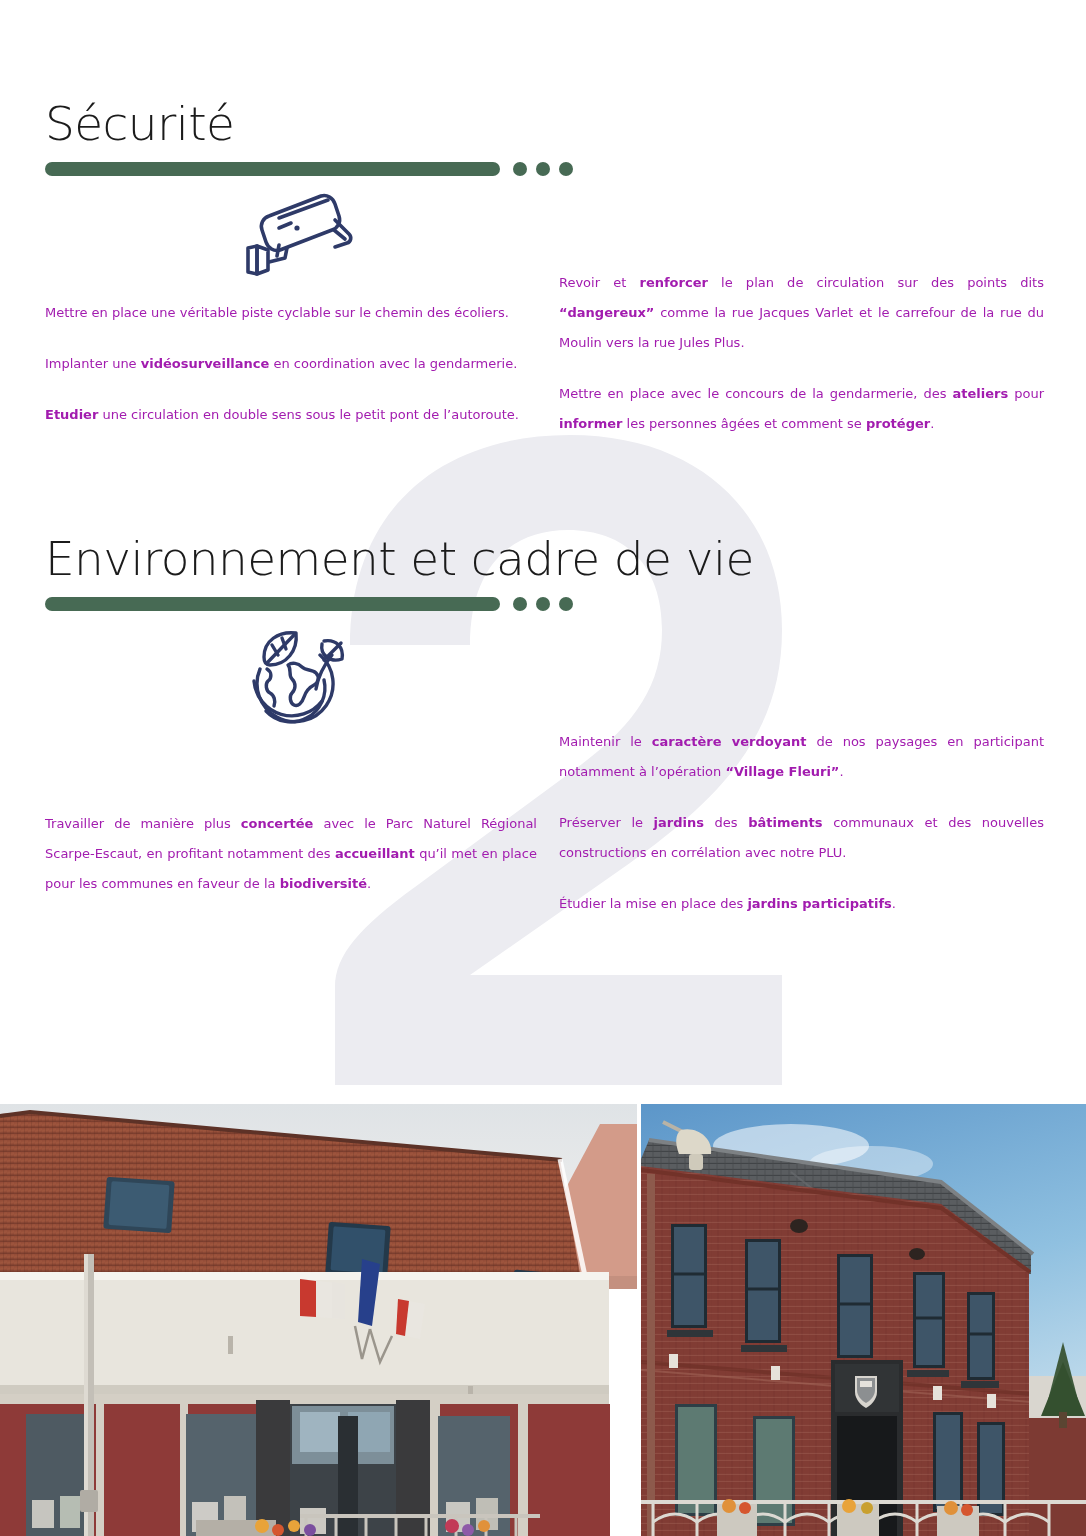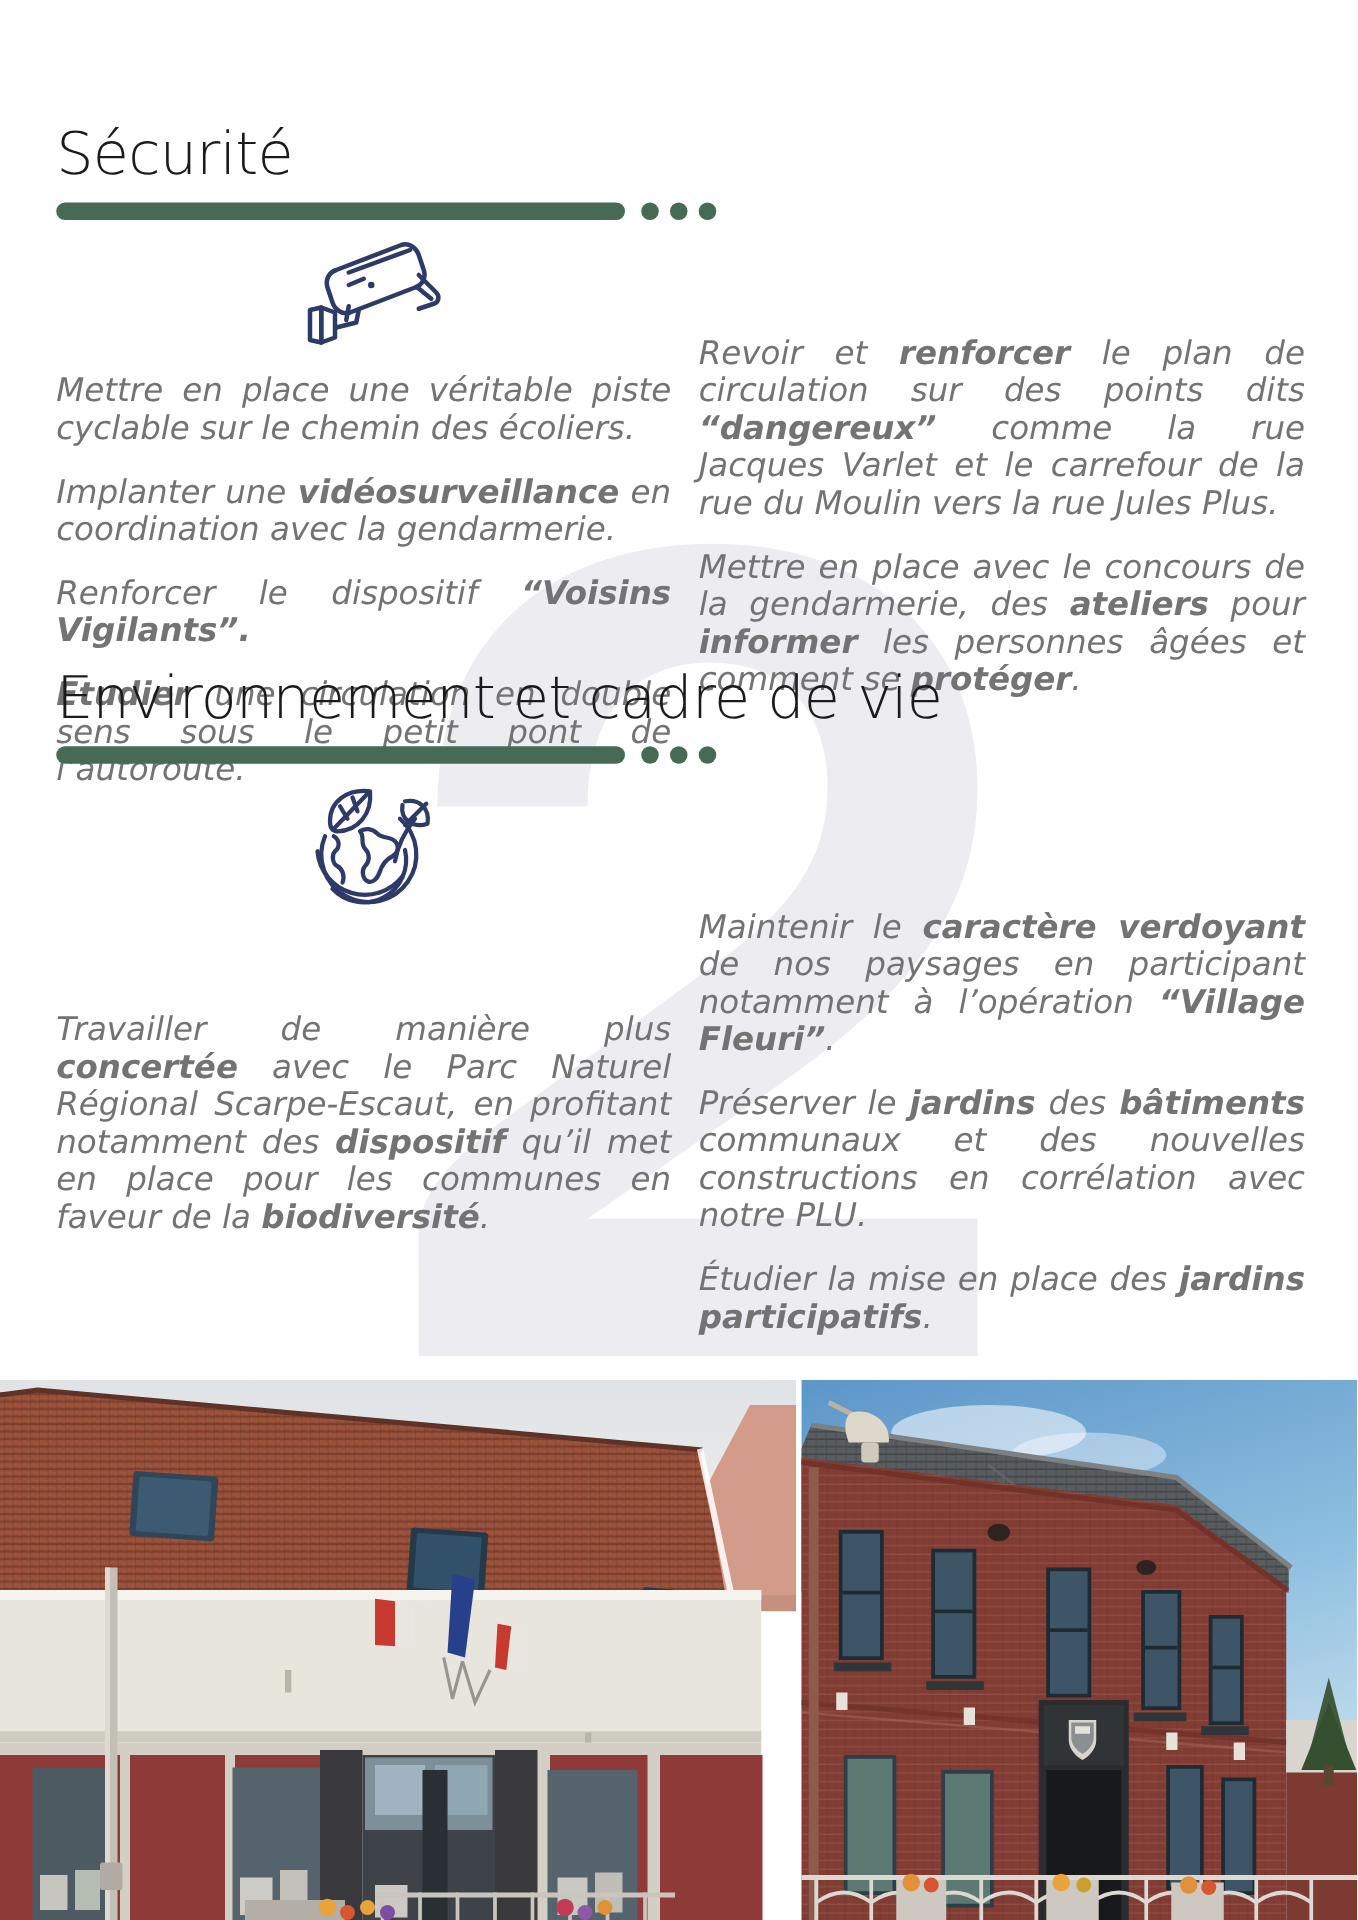--- a/index.html
+++ b/index.html
@@ -96,26 +96,25 @@
     display: flex;
     gap: 22px;
   }
   .col { width: 497px; }
   .col-left  { width: 497px; }
   .col-right { width: 490px; }
 
   .para {
     margin: 0 0 21px 0;
     font-family: "DejaVu Sans", sans-serif;
-    font-size: 26px;
+    font-size: 13px;
     line-height: 30px;
-    color: #737373;
+    color: #a21caf;
     text-align: justify;
     text-justify: inter-word;
-    font-style: italic;
   }
   .para:last-child { margin-bottom: 0; }
   .para b { font-weight: 700; }
 
   
   #sec-right { padding-top: 0; }
   #sec-left  { padding-top: 30px; }
   #env-left  { padding-top: 82px; }
   #env-right { padding-top: 0; }
 
@@ -196,21 +195,20 @@
           <path d="M22 56 L33 60 L33 80 L22 84 Z"></path>
           <path d="M13 58 L22 56 L22 84 L13 82 Z"></path>
         </g>
       </svg>
     </div>
 
     <div class="cols sec-cols">
       <div class="col col-left" id="sec-left">
         <p class="para">Mettre en place une véritable piste cyclable sur le chemin des écoliers.</p>
         <p class="para">Implanter une <b>vidéosurveillance</b> en coordination avec la gendarmerie.</p>
-        <p class="para">Renforcer le dispositif <b>“Voisins Vigilants”.</b></p>
         <p class="para"><b>Etudier</b> une circulation en double sens sous le petit pont de l’autoroute.</p>
       </div>
       <div class="col col-right" id="sec-right">
         <p class="para">Revoir et <b>renforcer</b> le plan de circulation sur des points dits <b>“dangereux”</b> comme la rue Jacques Varlet et le carrefour de la rue du Moulin vers la rue Jules Plus.</p>
         <p class="para">Mettre en place avec le concours de la gendarmerie, des <b>ateliers</b> pour <b>informer</b> les personnes âgées et comment se <b>protéger</b>.</p>
       </div>
     </div>
   </div>
 
   <div class="section" id="section-environnement">
@@ -244,21 +242,21 @@
           <path d="M88 16 C100 14 108 22 106 34 C94 38 84 30 86 19"></path>
           <path d="M105 18 L88 35"></path>
 
           <path d="M96 30 C88 40 82 52 80 64"></path>
         </g>
       </svg>
     </div>
 
     <div class="cols env-cols">
       <div class="col col-left" id="env-left">
-        <p class="para">Travailler de manière plus <b>concertée</b> avec le Parc Naturel Régional Scarpe-Escaut, en profitant notamment des <b>dispositif</b> qu’il met en place pour les communes en faveur de la <b>biodiversité</b>.</p>
+        <p class="para">Travailler de manière plus <b>concertée</b> avec le Parc Naturel Régional Scarpe-Escaut, en profitant notamment des <b>accueillant</b> qu’il met en place pour les communes en faveur de la <b>biodiversité</b>.</p>
       </div>
       <div class="col col-right" id="env-right">
         <p class="para">Maintenir le <b>caractère verdoyant</b> de nos paysages en participant notamment à l’opération <b>“Village Fleuri”</b>.</p>
         <p class="para">Préserver le <b>jardins</b> des <b>bâtiments</b> communaux et des nouvelles constructions en corrélation avec notre PLU.</p>
         <p class="para">Étudier la mise en place des <b>jardins participatifs</b>.</p>
       </div>
     </div>
   </div>
 
 </div>

